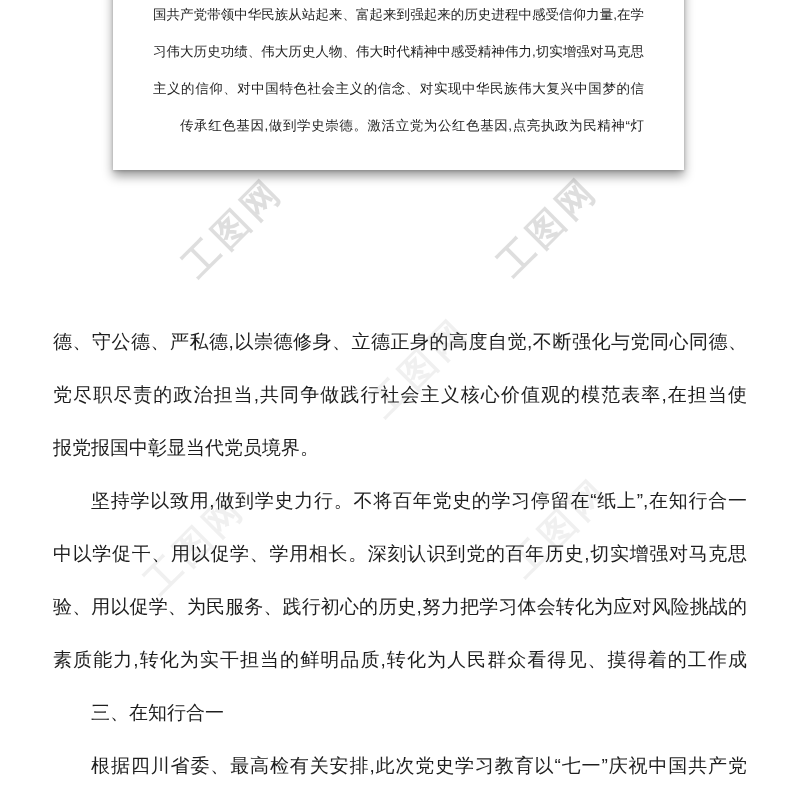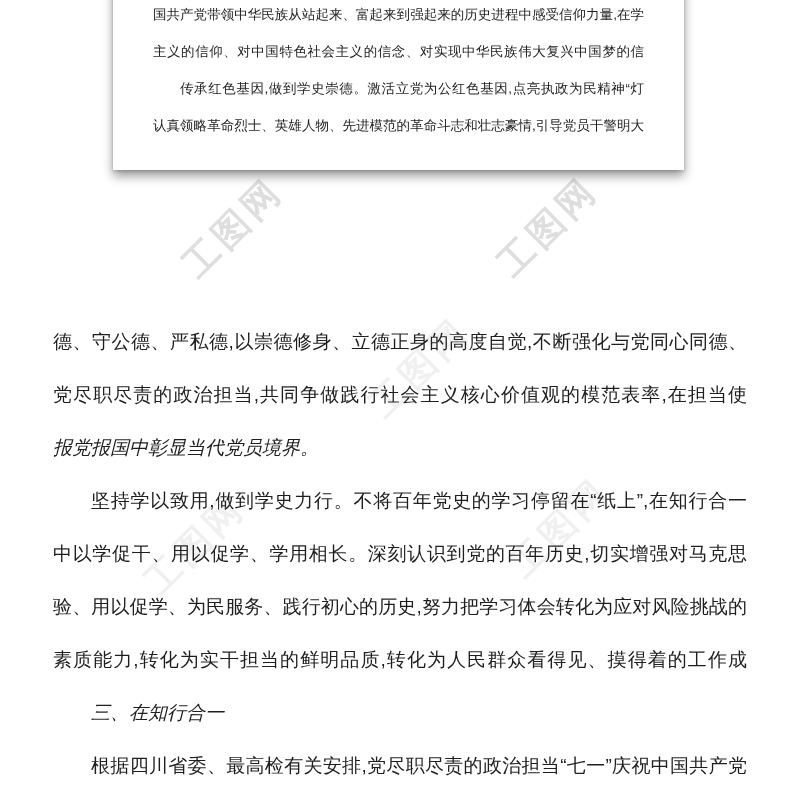--- a/index.html
+++ b/index.html
@@ -57,46 +57,46 @@
   .page2 .line {
     height: 53px;
     line-height: 53px;
     font-size: 19px;
     color: #1e1e1e;
     text-align: justify;
     text-align-last: justify;
     overflow: hidden;
   }
   .page2 .line.indent { padding-left: 38px; }
-  .page2 .line.short  { text-align-last: left; font-style: italic; }
+  .page2 .line.short  { text-align-last: left; }
 </style>
 </head>
 <body>
 
 <div class="stage">
 
   <div class="wm wm-strong" style="left:233px; top:228px;">工图网</div>
   <div class="wm wm-strong" style="left:548px; top:227px;">工图网</div>
   <div class="wm wm-faint" style="left:420px; top:368px;">工图网</div>
   <div class="wm wm-faint" style="left:195px; top:545px;">工图网</div>
   <div class="wm wm-faint" style="left:560px; top:528px;">工图网</div>
   <div class="wm wm-faint" style="left:545px; top:855px;">工图网</div>
 
   <div class="page1">
     <div class="line">国共产党带领中华民族从站起来、富起来到强起来的历史进程中感受信仰力量,在学</div>
+    <div class="line">习伟大历史功绩、伟大历史人物、伟大时代精神中感受精神伟力,切实增强对马克思</div>
     <div class="line">主义的信仰、对中国特色社会主义的信念、对实现中华民族伟大复兴中国梦的信心。</div>
     <div class="line indent">传承红色基因,做到学史崇德。激活立党为公红色基因,点亮执政为民精神“灯塔”,</div>
-    <div class="line">认真领略革命烈士、英雄人物、先进模范的革命斗志和壮志豪情,引导党员干警明大</div>
   </div>
 
   <div class="page2">
     <div class="line">德、守公德、严私德,以崇德修身、立德正身的高度自觉,不断强化与党同心同德、为</div>
     <div class="line">党尽职尽责的政治担当,共同争做践行社会主义核心价值观的模范表率,在担当使命、</div>
     <div class="line short">报党报国中彰显当代党员境界。</div>
     <div class="line indent">坚持学以致用,做到学史力行。不将百年党史的学习停留在“纸上”,在知行合一</div>
     <div class="line">中以学促干、用以促学、学用相长。深刻认识到党的百年历史,切实增强对马克思</div>
     <div class="line">验、用以促学、为民服务、践行初心的历史,努力把学习体会转化为应对风险挑战的</div>
     <div class="line">素质能力,转化为实干担当的鲜明品质,转化为人民群众看得见、摸得着的工作成果。</div>
     <div class="line indent short">三、在知行合一</div>
-    <div class="line indent">根据四川省委、最高检有关安排,党尽职尽责的政治担当“七一”庆祝中国共产党</div>
+    <div class="line indent">根据四川省委、最高检有关安排,此次党史学习教育以“七一”庆祝中国共产党</div>
   </div>
 
 </div>
 
 </body></html>

